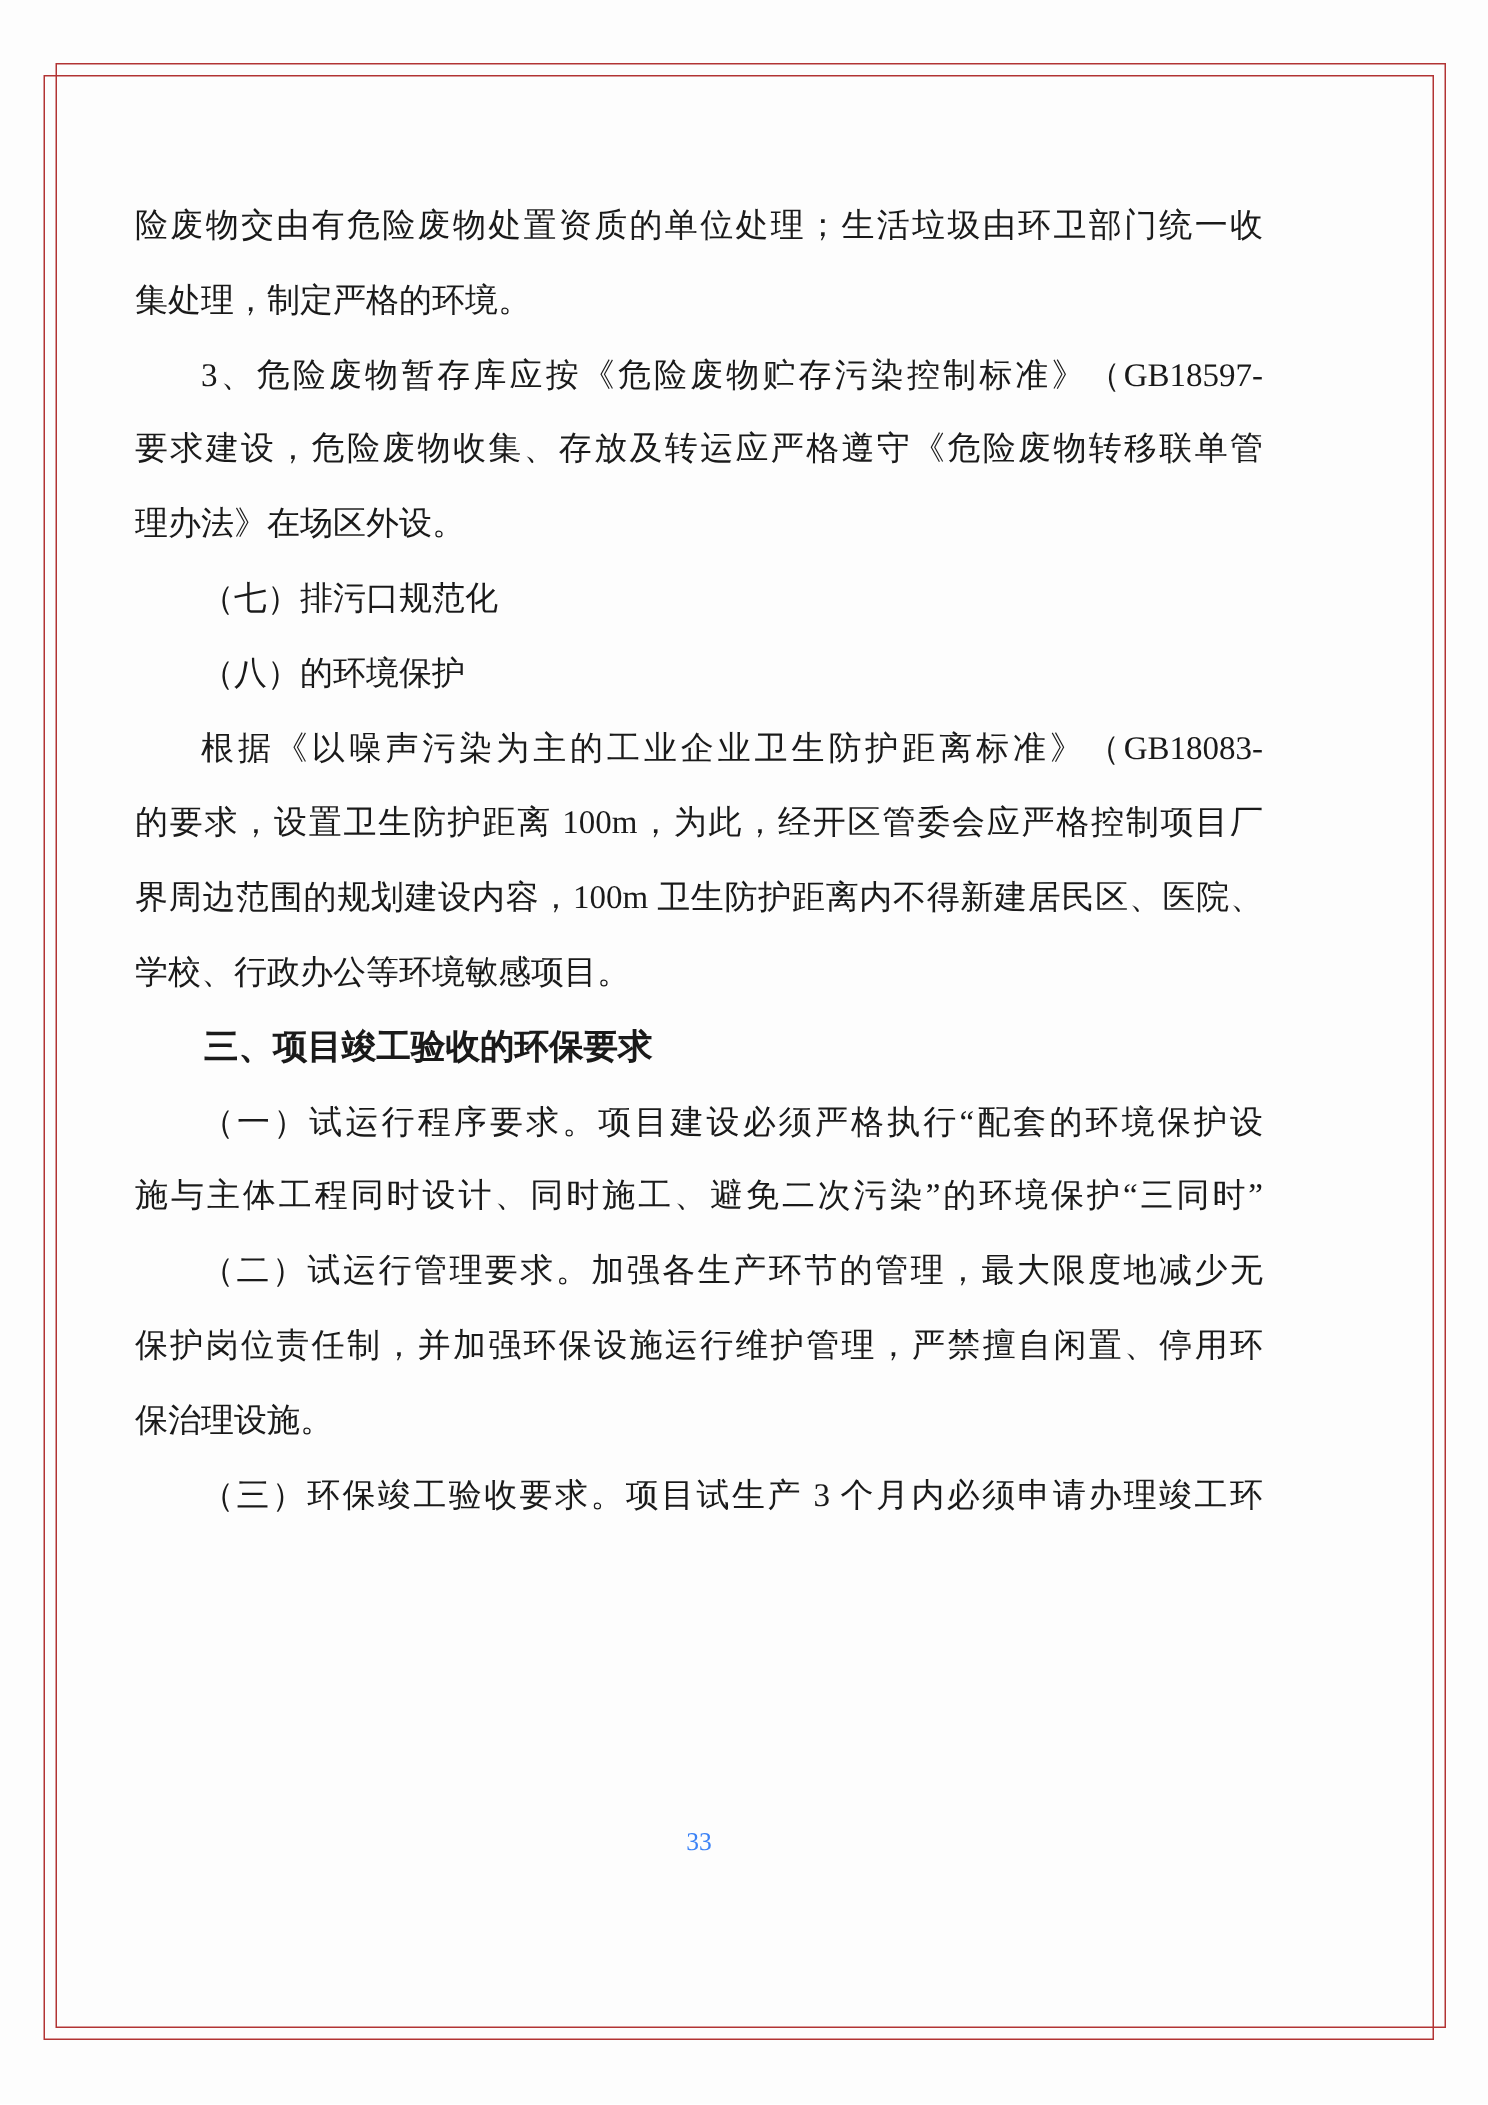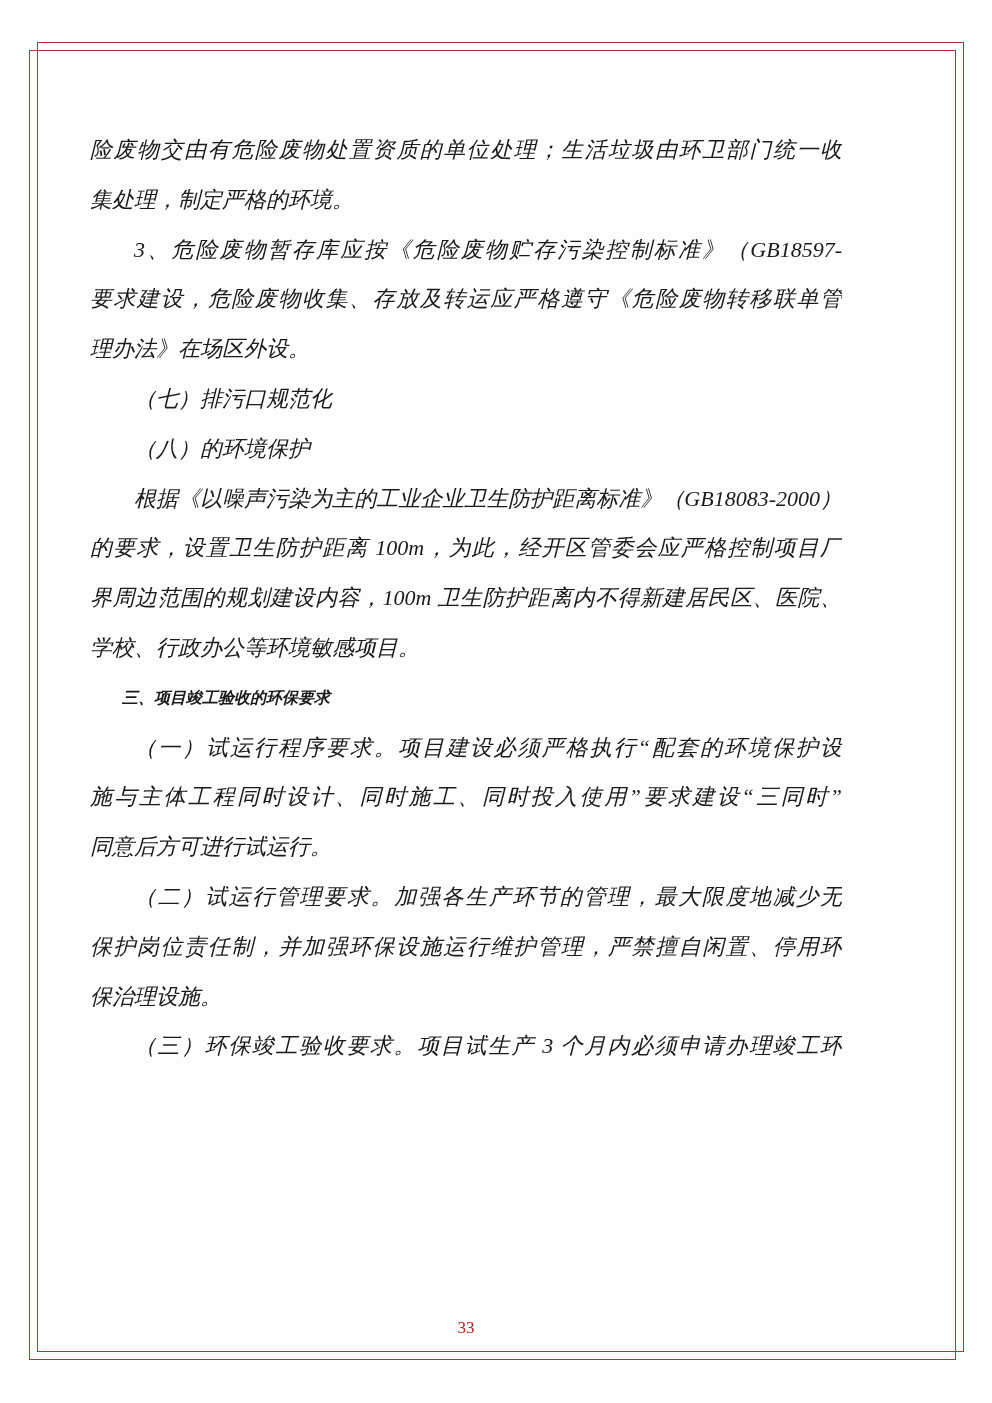--- a/index.html
+++ b/index.html
@@ -37,47 +37,46 @@
   }
   .text-block {
     position: absolute;
     left: 90px;
     top: 125px;
     width: 752px;
     font-size: 22px;
     line-height: 49.8px;
     color: #1a1a1a;
     text-align: left;
-    font-style: italic;
   }
   .line {
     height: 49.8px;
     overflow: hidden;
   }
   .line.justify {
     text-align: justify;
     text-align-last: justify;
   }
   .line.indent {
     text-indent: 2em;
   }
   .line.bold {
     font-weight: bold;
     font-family: "Liberation Sans", "DejaVu Sans", sans-serif;
-    font-size: 16px;
+    font-size: 23px;
   }
   .page-number {
     position: absolute;
     left: 90px;
-    top: 1317px;
+    top: 1217px;
     width: 752px;
     text-align: center;
     font-size: 17px;
     line-height: 22px;
-    color: #b91c1c;
+    color: #3b82f6;
     font-family: "Liberation Serif", "DejaVu Serif", serif;
   }
 </style>
 </head>
 <body>
 
 <div class="page" style="background: rgb(253, 253, 253);">
   <div class="frame frame-a" style="border-color: rgb(178, 52, 52);"></div>
   <div class="frame frame-b" style="border-color: rgb(178, 52, 52);"></div>
 
@@ -88,22 +87,21 @@
       <div class="line justify">要求建设，危险废物收集、存放及转运应严格遵守《危险废物转移联单管</div>
       <div class="line">理办法》在场区外设。</div>
       <div class="line indent">（七）排污口规范化</div>
       <div class="line indent">（八）的环境保护</div>
       <div class="line indent justify">根据《以噪声污染为主的工业企业卫生防护距离标准》（GB18083-2000）</div>
       <div class="line justify">的要求，设置卫生防护距离 100m，为此，经开区管委会应严格控制项目厂</div>
       <div class="line justify">界周边范围的规划建设内容，100m 卫生防护距离内不得新建居民区、医院、</div>
       <div class="line">学校、行政办公等环境敏感项目。</div>
       <div class="line indent bold">三、项目竣工验收的环保要求</div>
       <div class="line indent justify">（一）试运行程序要求。项目建设必须严格执行“配套的环境保护设</div>
-      <div class="line justify">施与主体工程同时设计、同时施工、同时投入使用”要求建设“三同时”</div>
-      <div class="line">同意后方可进行试运行。</div>
+      <div class="line justify">施与主体工程同时设计、同时施工、避免二次污染”的环境保护“三同时”</div>
       <div class="line indent justify">（二）试运行管理要求。加强各生产环节的管理，最大限度地减少无</div>
       <div class="line justify">保护岗位责任制，并加强环保设施运行维护管理，严禁擅自闲置、停用环</div>
       <div class="line">保治理设施。</div>
       <div class="line indent justify">（三）环保竣工验收要求。项目试生产 3 个月内必须申请办理竣工环</div>
     </div>
 
   <div class="page-number">33</div>
 </div>
 
 </body></html>

